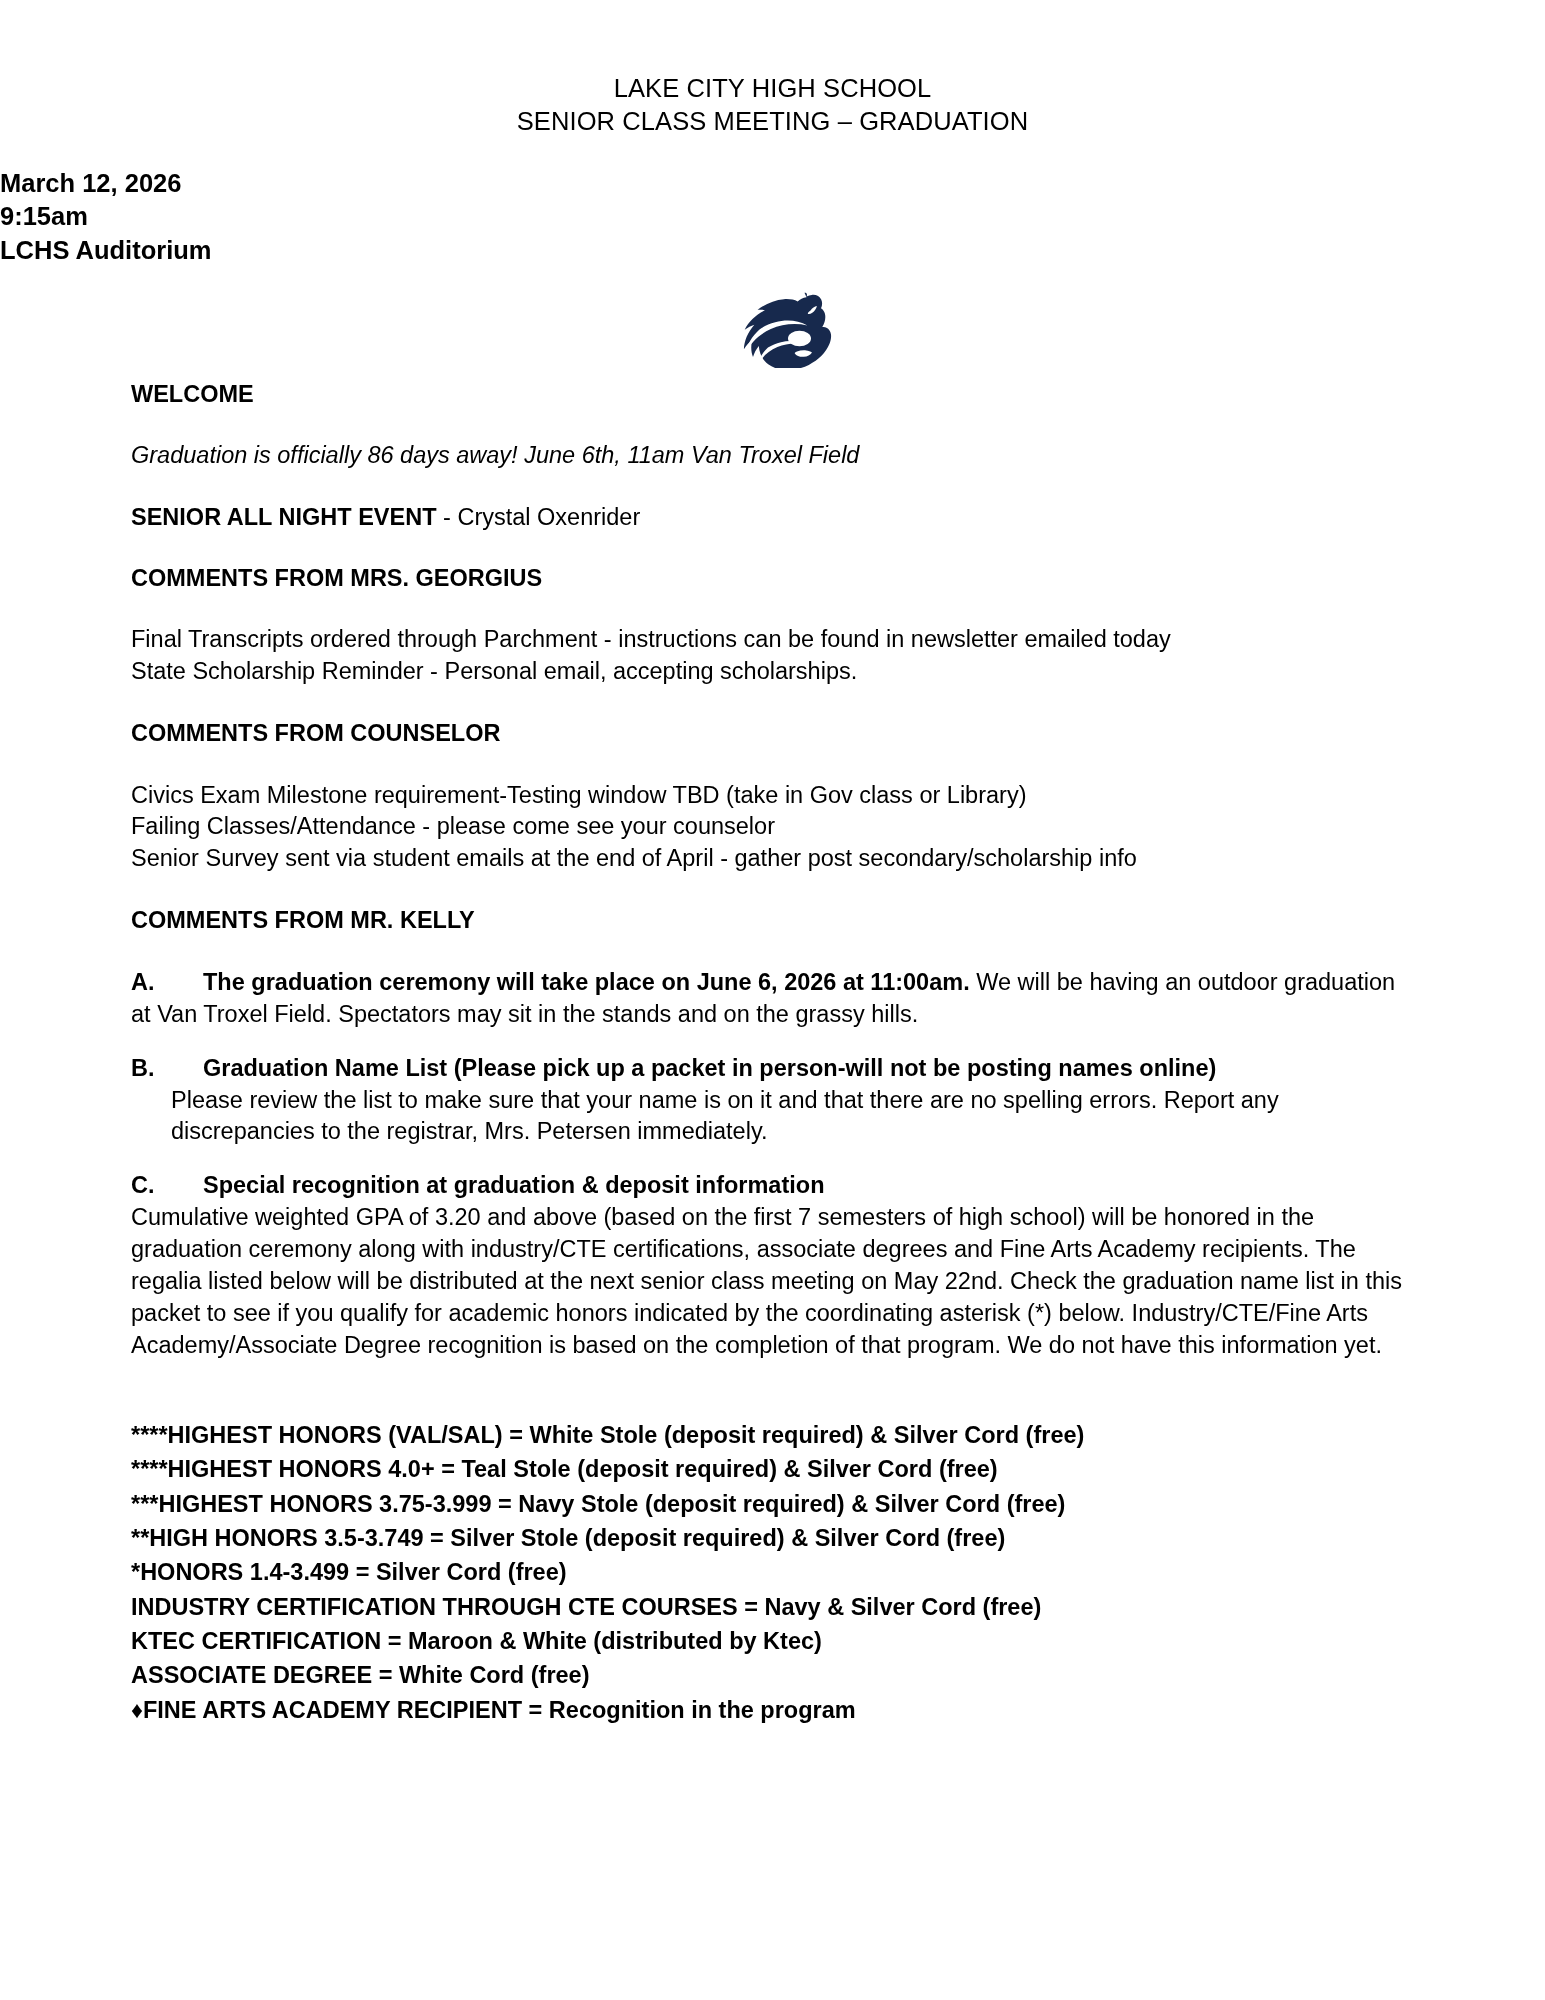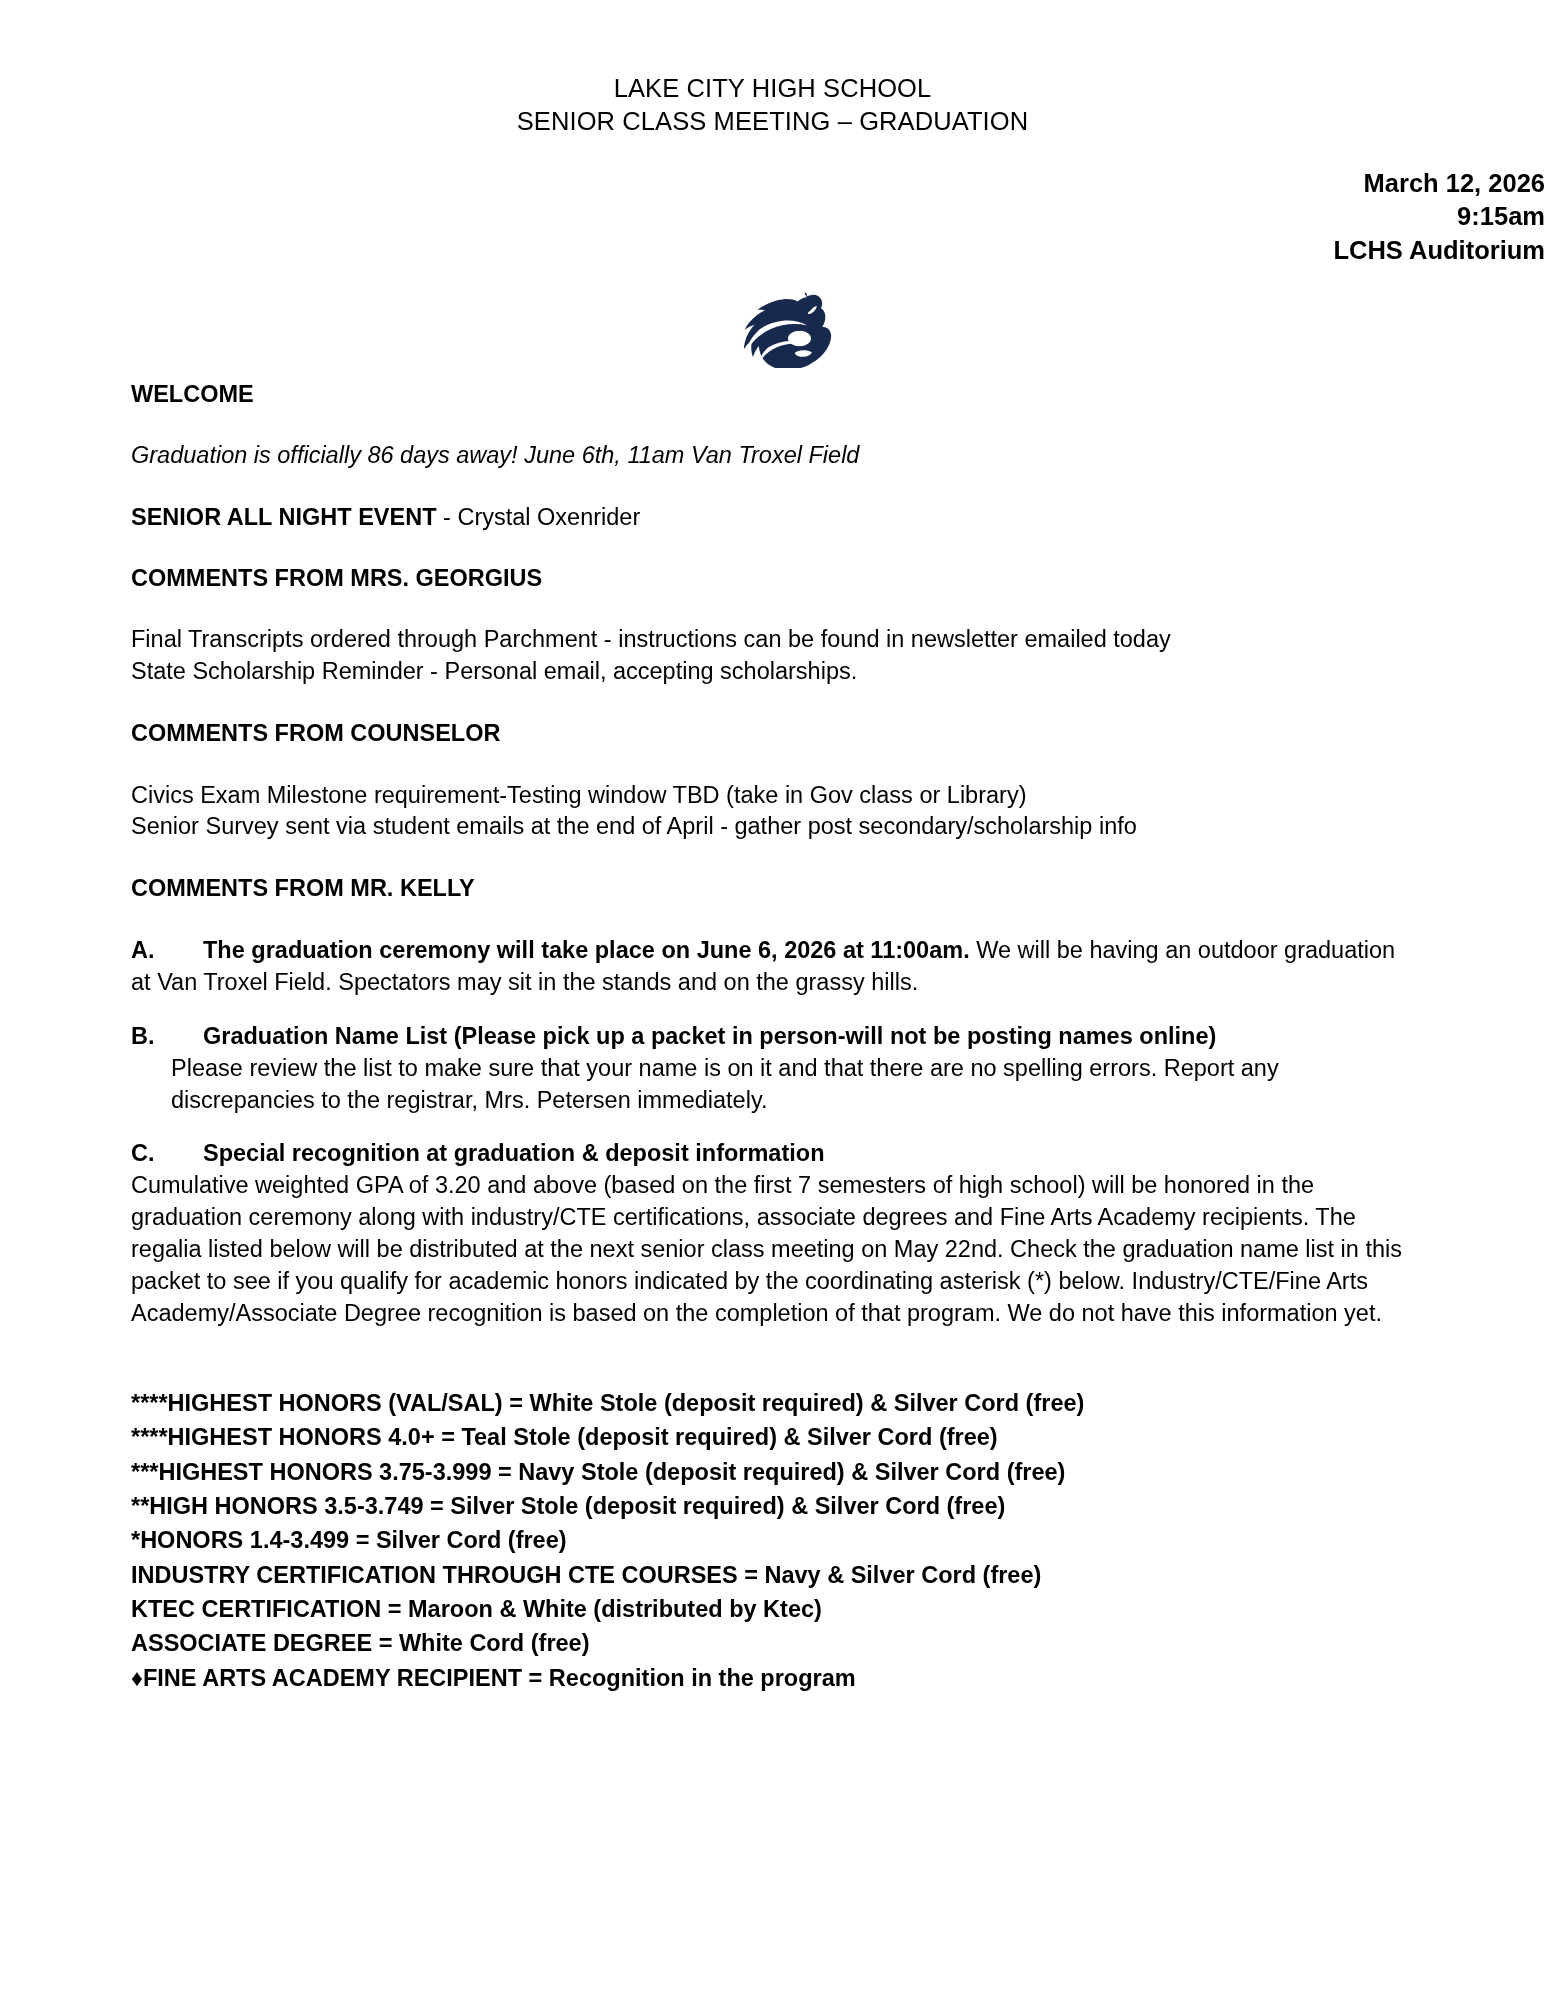--- a/index.html
+++ b/index.html
@@ -29,21 +29,21 @@
   
   .header-block {
     text-align: center;
     font-size: 25.5px;
     line-height: 1.28;
     letter-spacing: 0.1px;
   }
   .header-line { display: block; }
 
   .meta-block {
-    text-align: right;
+    text-align: left;
     font-weight: bold;
     font-size: 25.5px;
     line-height: 1.3;
     margin-top: 30px;
   }
   .meta-line { display: block; }
 
   
   .logo-wrap {
     display: flex;
@@ -165,20 +165,21 @@
 
     <p class="h-bold">COMMENTS FROM MRS. GEORGIUS</p>
     <div class="gap-md"></div>
     <p class="p-reg">Final Transcripts ordered through Parchment - instructions can be found in newsletter emailed today</p>
     <p class="p-reg">State Scholarship Reminder - Personal email, accepting scholarships.</p>
     <div class="gap-md"></div>
 
     <p class="h-bold">COMMENTS FROM COUNSELOR</p>
     <div class="gap-md"></div>
     <p class="p-reg">Civics Exam Milestone requirement-Testing window TBD (take in Gov class or Library)</p>
+    <p class="p-reg">Failing Classes/Attendance - please come see your counselor</p>
     <p class="p-reg">Senior Survey sent via student emails at the end of April - gather post secondary/scholarship info</p>
     <div class="gap-md"></div>
 
     <p class="h-bold">COMMENTS FROM MR. KELLY</p>
     <div class="gap-md"></div>
 
     <p class="item"><span class="letter">A.</span><span class="lead-strong">The graduation ceremony will take place on June 6, 2026 at 11:00am.</span><span>  We will be having an outdoor graduation at Van Troxel Field.  Spectators may sit in the stands and on the grassy hills.</span></p>
     <div class="gap-sm"></div>
 
     <p class="item"><span class="letter">B.</span><span class="lead-strong">Graduation Name List (Please pick up a packet in person-will not be posting names online)</span></p>

